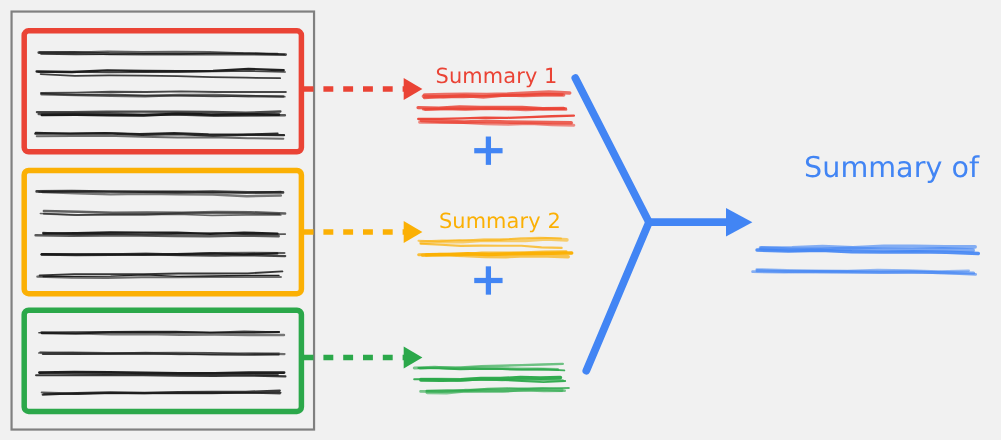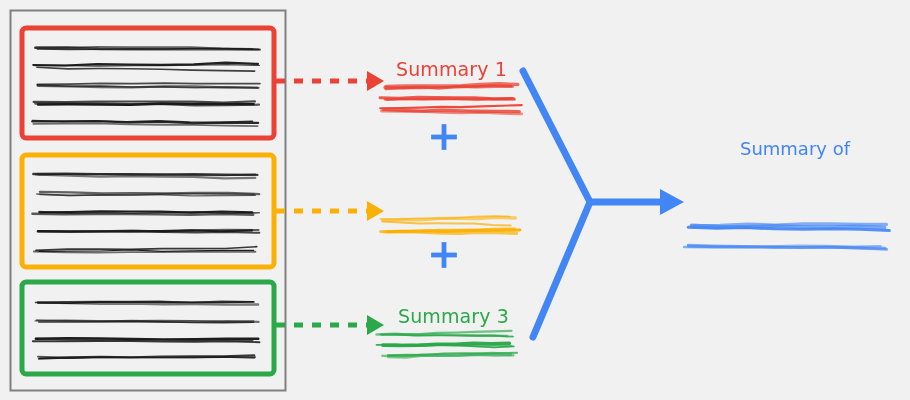--- a/index.html
+++ b/index.html
@@ -23,23 +23,23 @@
     position: absolute;
     font-family: "DejaVu Sans", sans-serif;
     white-space: nowrap;
   }
   .summary-label {
     font-size: 19px;
     font-weight: 400;
     letter-spacing: 0.1px;
   }
   .final-label {
-    font-size: 18px;
+    font-size: 26px;
     font-weight: 400;
-    text-align: center;
+    text-align: right;
     line-height: 1.18;
   }
 </style>
 </head>
 <body>
 
 <div id="stage">
   <svg id="svg" width="910" height="400" viewBox="0 0 910 400" xmlns="http://www.w3.org/2000/svg" style="position:absolute;left:0;top:0;">
       <rect x="0" y="0" width="910" height="400" fill="#f1f1f1"></rect>
       <rect x="10.5" y="10.5" width="275" height="380" fill="none" stroke="#808080" stroke-width="2"></rect>
@@ -176,18 +176,18 @@
         <path d="M688.2 227.3L716.9 228.3L745.6 227.5L774.4 228.8L803.1 229.2L831.9 228.8L860.6 229.3L889.4 230.5" fill="none" stroke="#4285f4" stroke-width="3.13" stroke-linecap="round" opacity="0.90"></path>
       </g>
       <g>
         <path d="M687.9 244.9L715.5 245.6L743.0 246.1L770.5 246.4L798.1 245.5L825.6 245.8L853.2 246.7L880.7 246.1" fill="none" stroke="#4285f4" stroke-width="2.20" stroke-linecap="round" opacity="0.56"></path>
         <path d="M688.3 246.0L716.4 246.8L744.5 247.2L772.6 247.5L800.7 247.4L828.9 247.3L857.0 247.8L885.1 248.2" fill="none" stroke="#4285f4" stroke-width="2.86" stroke-linecap="round" opacity="0.64"></path>
         <path d="M684.2 247.0L713.2 247.3L742.1 246.8L771.1 246.8L800.0 247.6L829.0 247.3L857.9 248.1L886.9 249.4" fill="none" stroke="#4285f4" stroke-width="2.57" stroke-linecap="round" opacity="0.62"></path>
       </g>
     </svg>
 
   <div class="lbl summary-label" id="sum1-label" style="left: 396px; top: 58px; color: rgb(234, 67, 53);">Summary 1</div>
-  <div class="lbl summary-label" id="sum3-label" style="left: 398px; top: 305px; color: rgb(43, 168, 74);">Summary 3</div>
+  <div class="lbl summary-label" id="sum2-label" style="left: 399px; top: 190px; color: rgb(251, 176, 4);">Summary 2</div>
 
   <div class="lbl final-label" id="final-label" style="left: 700px; top: 138px; color: rgb(66, 133, 244); width: 190px;">
     <div>Summary of</div>
   </div>
 </div>
 
 </body></html>

